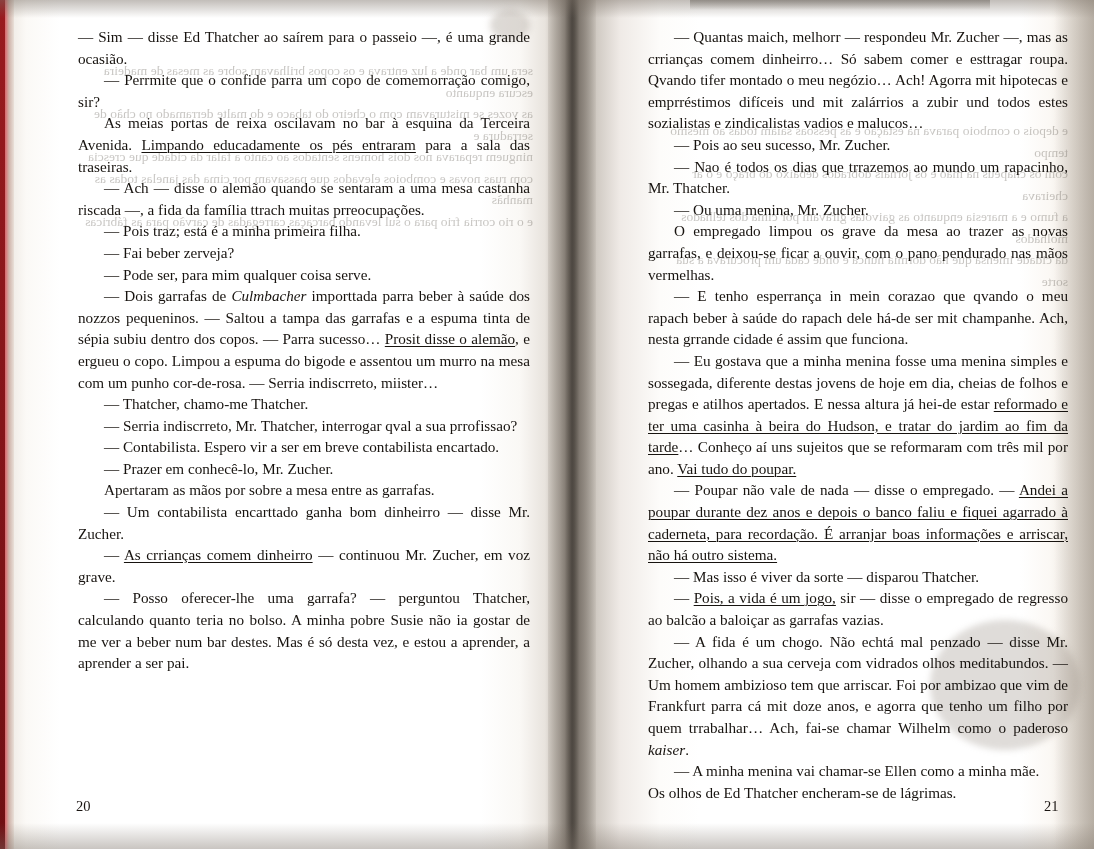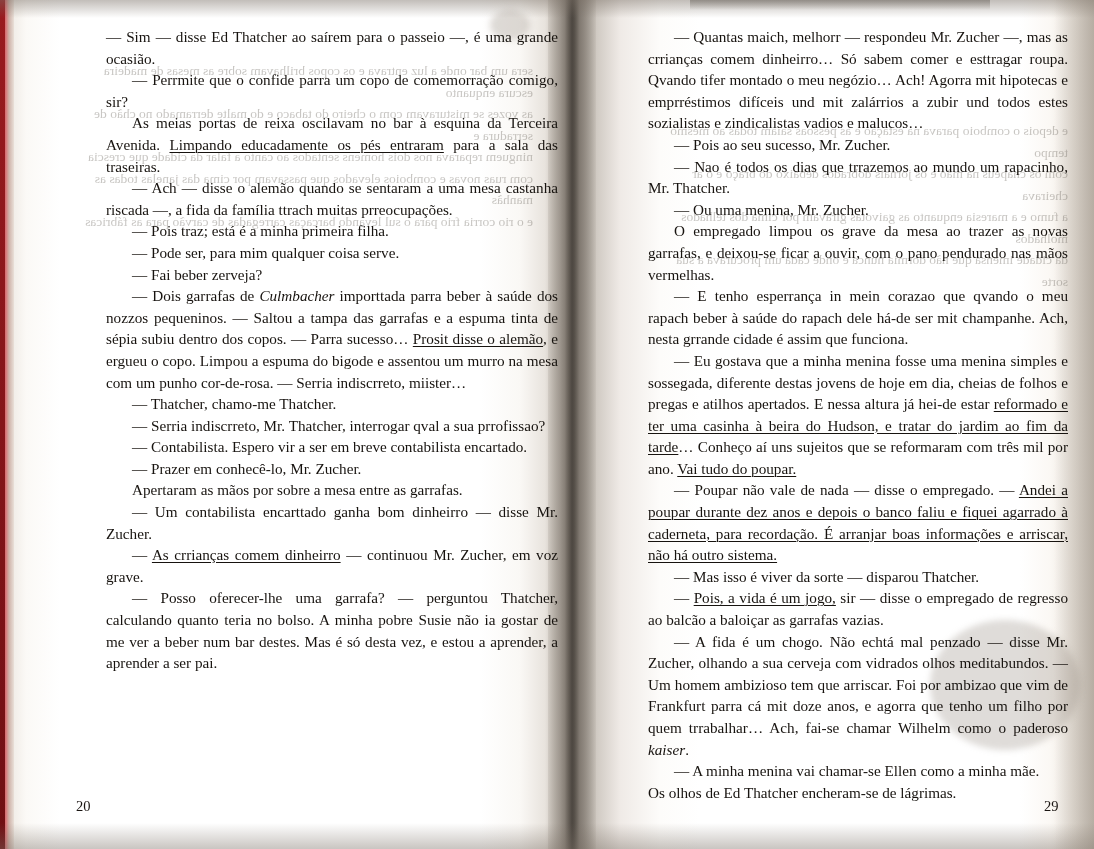--- a/index.html
+++ b/index.html
@@ -84,21 +84,21 @@
   
   .col {
     position: absolute;
     font-size: 15.2px;
     line-height: 21.6px;
     color: #17130f;
     text-align: justify;
     text-justify: inter-word;
     hyphens: manual;
   }
-  .col.left  { left: 78px;  top: 26px; width: 452px; margin-left: 28px; }
+  .col.left  { left: 78px;  top: 26px; width: 452px; }
   .col.right { left: 648px; top: 26px; width: 420px; }
 
   .col p {
     margin: 0;
     text-indent: 26px;
   }
   .col p.noindent { text-indent: 0; }
 
   .u { text-decoration: underline; text-decoration-thickness: .8px; text-underline-offset: 2px; }
   .it { font-style: italic; }
@@ -148,22 +148,22 @@
     a fumo e a maresia enquanto as gaivotas giravam por cima dos telhados molhados<br>
     da cidade imensa que não dormia nunca e onde cada um procurava a sua sorte
   </div>
 
   <div class="col left">
     <p class="noindent">— Sim — disse Ed Thatcher ao saírem para o passeio —, é uma grande ocasião.</p>
     <p>— Perrmite que o confide parra um copo de comemorração comigo, sir?</p>
     <p>As meias portas de reixa oscilavam no bar à esquina da Terceira Avenida. <span class="u">Limpando educadamente os pés entraram</span> para a sala das traseiras.</p>
     <p>— Ach — disse o alemão quando se sentaram a uma mesa castanha riscada —, a fida da família ttrach muitas prreocupações.</p>
     <p>— Pois traz; está é a minha primeira filha.</p>
+    <p>— Fai beber zerveja?</p>
     <p>— Pode ser, para mim qualquer coisa serve.</p>
-    <p>— Fai beber zerveja?</p>
     <p>— Dois garrafas de <span class="it">Culmbacher</span> importtada parra beber à saúde dos nozzos pequeninos. — Saltou a tampa das garrafas e a espuma tinta de sépia subiu dentro dos copos. — Parra sucesso… <span class="u">Prosit disse o alemão</span>, e ergueu o copo. Limpou a espuma do bigode e assentou um murro na mesa com um punho cor-de-rosa. — Serria indiscrreto, miister…</p>
     <p>— Thatcher, chamo-me Thatcher.</p>
     <p>— Serria indiscrreto, Mr. Thatcher, interrogar qval a sua prrofissao?</p>
     <p>— Contabilista. Espero vir a ser em breve contabilista encartado.</p>
     <p>— Prazer em conhecê-lo, Mr. Zucher.</p>
     <p>Apertaram as mãos por sobre a mesa entre as garrafas.</p>
     <p>— Um contabilista encarttado ganha bom dinheirro — disse Mr. Zucher.</p>
     <p>— <span class="u">As crrianças comem dinheirro</span> — continuou Mr. Zucher, em voz grave.</p>
     <p>— Posso oferecer-lhe uma garrafa? — perguntou Thatcher, calculando quanto teria no bolso. A minha pobre Susie não ia gostar de me ver a beber num bar destes. Mas é só desta vez, e estou a aprender, a aprender a ser pai.</p>
   </div>
@@ -178,14 +178,14 @@
     <p>— Eu gostava que a minha menina fosse uma menina simples e sossegada, diferente destas jovens de hoje em dia, cheias de folhos e pregas e atilhos apertados. E nessa altura já hei-de estar <span class="u">reformado e ter uma casinha à beira do Hudson, e tratar do jardim ao fim da tarde</span>… Conheço aí uns sujeitos que se reformaram com três mil por ano. <span class="u">Vai tudo do poupar.</span></p>
     <p>— Poupar não vale de nada — disse o empregado. — <span class="u">Andei a poupar durante dez anos e depois o banco faliu e fiquei agarrado à caderneta, para recordação. É arranjar boas informações e arriscar, não há outro sistema.</span></p>
     <p>— Mas isso é viver da sorte — disparou Thatcher.</p>
     <p>— <span class="u">Pois, a vida é um jogo,</span> sir — disse o empregado de regresso ao balcão a baloiçar as garrafas vazias.</p>
     <p>— A fida é um chogo. Não echtá mal penzado — disse Mr. Zucher, olhando a sua cerveja com vidrados olhos meditabundos. — Um homem ambizioso tem que arriscar. Foi por ambizao que vim de Frankfurt parra cá mit doze anos, e agorra que tenho um filho por quem trrabalhar… Ach, fai-se chamar Wilhelm como o paderoso <span class="it">kaiser</span>.</p>
     <p>— A minha menina vai chamar-se Ellen como a minha mãe.</p>
     <p class="noindent">Os olhos de Ed Thatcher encheram-se de lágrimas.</p>
   </div>
 
   <div class="folio left">20</div>
-  <div class="folio right">29</div>
+  <div class="folio right">21</div>
 </div>
 
 </body></html>

